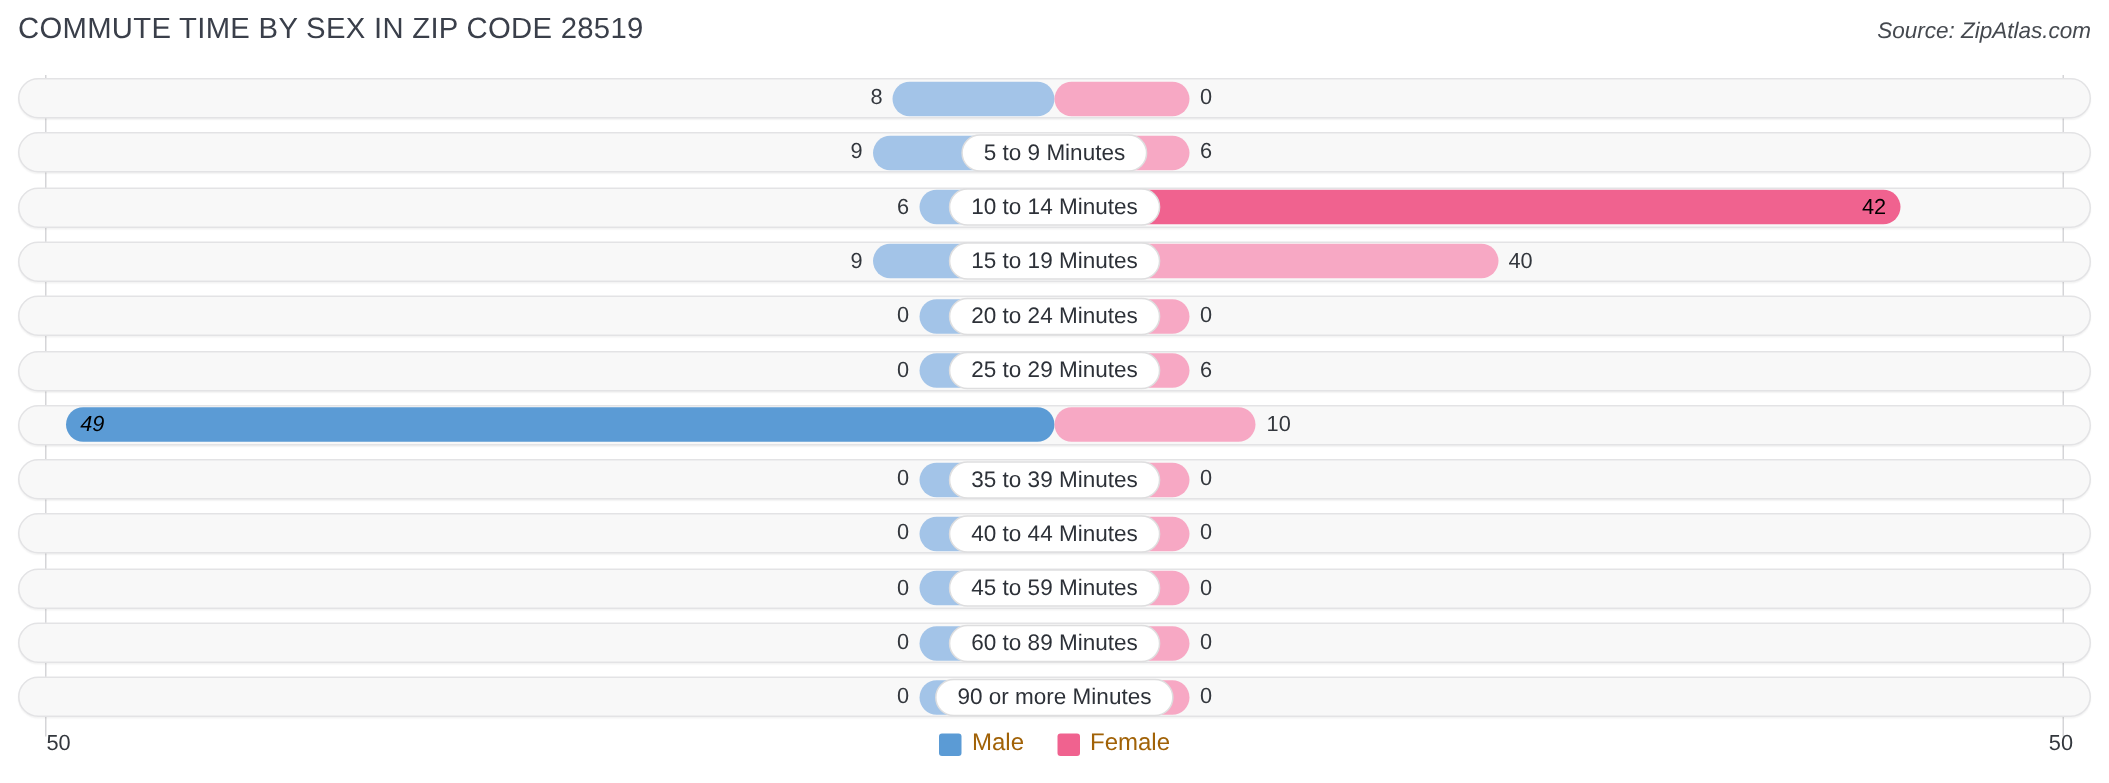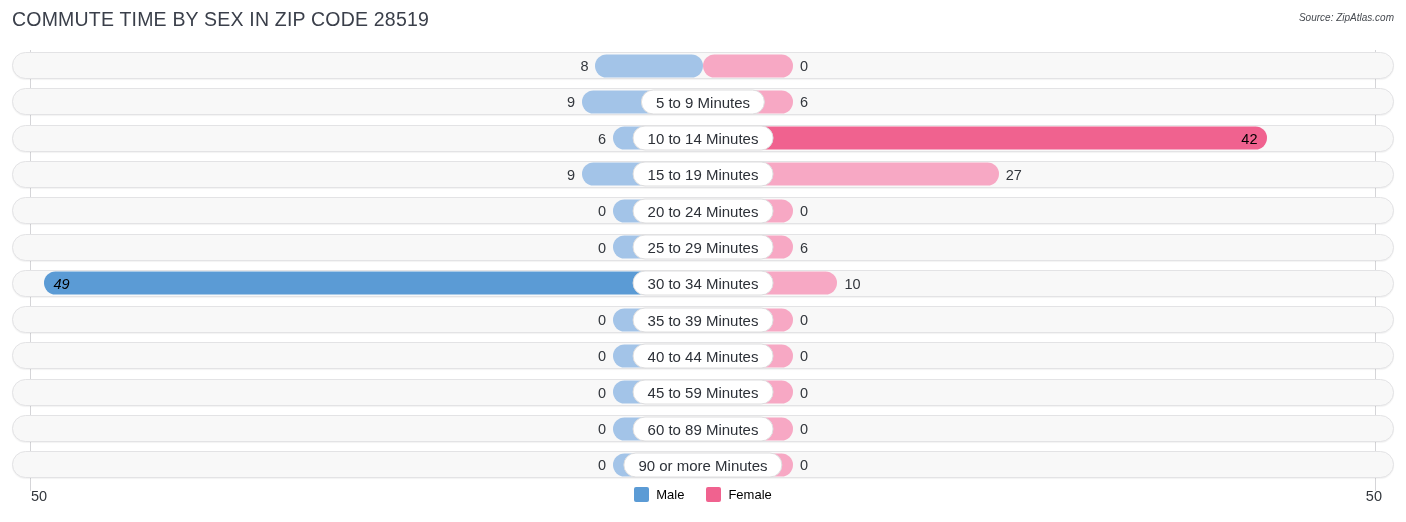--- a/index.html
+++ b/index.html
@@ -21,21 +21,21 @@
     position: absolute;
     left: 12px; top: 8px;
     font-size: 19.5px;
     color: #3a3f4a;
     letter-spacing: .2px;
     white-space: nowrap;
   }
   #source-label {
     position: absolute;
     right: 12px; top: 12px;
-    font-size: 10px;
+    font-size: 15px;
     font-style: italic;
     color: #45494f;
     white-space: nowrap;
   }
 
   
   #plot-area {
     position: absolute;
     left: 12px; top: 50px;
     width: 1382px; height: 435px;
@@ -120,21 +120,21 @@
     left: 0; right: 0; top: 487px;
     display: flex;
     justify-content: center;
     align-items: center;
     gap: 22px;
   }
   .legend-item { display: flex; align-items: center; gap: 7px; }
   .legend-swatch { width: 15px; height: 15px; border-radius: 2px; }
   .legend-swatch.male   { background: #5b9bd5; }
   .legend-swatch.female { background: #f0628f; }
-  .legend-text { font-size: 13px; color: #000000; }
+  .legend-text { font-size: 16px; color: #a16207; }
 </style>
 </head>
 <body>
 
 <div id="chart-root">
 
   <div id="chart-title">COMMUTE TIME BY SEX IN ZIP CODE 28519</div>
   <div id="source-label">Source: ZipAtlas.com</div>
 
   <div id="plot-area">
@@ -165,21 +165,21 @@
         <div class="bar bar-female shade-strong" style="width: 564.48px;">
           <span class="val val-female inside">42</span>
         </div>
         <div class="cat-label">10 to 14 Minutes</div>
       </div>
       <div class="bar-row" style="top: 110.9px;">
         <div class="bar bar-male shade-light" style="width: 120.96px;">
           <span class="val val-male">9</span>
         </div>
         <div class="bar bar-female shade-light" style="width: 295.68px;">
-          <span class="val val-female">27</span>
+          <span class="val val-female">40</span>
         </div>
         <div class="cat-label">15 to 19 Minutes</div>
       </div>
       <div class="bar-row" style="top: 147.2px;">
         <div class="bar bar-male shade-light" style="width: 90px;">
           <span class="val val-male">0</span>
         </div>
         <div class="bar bar-female shade-light" style="width: 90px;">
           <span class="val val-female">0</span>
         </div>
@@ -194,21 +194,20 @@
         </div>
         <div class="cat-label">25 to 29 Minutes</div>
       </div>
       <div class="bar-row" style="top: 219.8px;">
         <div class="bar bar-male shade-strong" style="width: 658.56px; font-style: italic;">
           <span class="val val-male inside">49</span>
         </div>
         <div class="bar bar-female shade-light" style="width: 134.4px;">
           <span class="val val-female">10</span>
         </div>
-        <div class="cat-label">30 to 34 Minutes</div>
       </div>
       <div class="bar-row" style="top: 256.1px;">
         <div class="bar bar-male shade-light" style="width: 90px;">
           <span class="val val-male">0</span>
         </div>
         <div class="bar bar-female shade-light" style="width: 90px;">
           <span class="val val-female">0</span>
         </div>
         <div class="cat-label">35 to 39 Minutes</div>
       </div>

